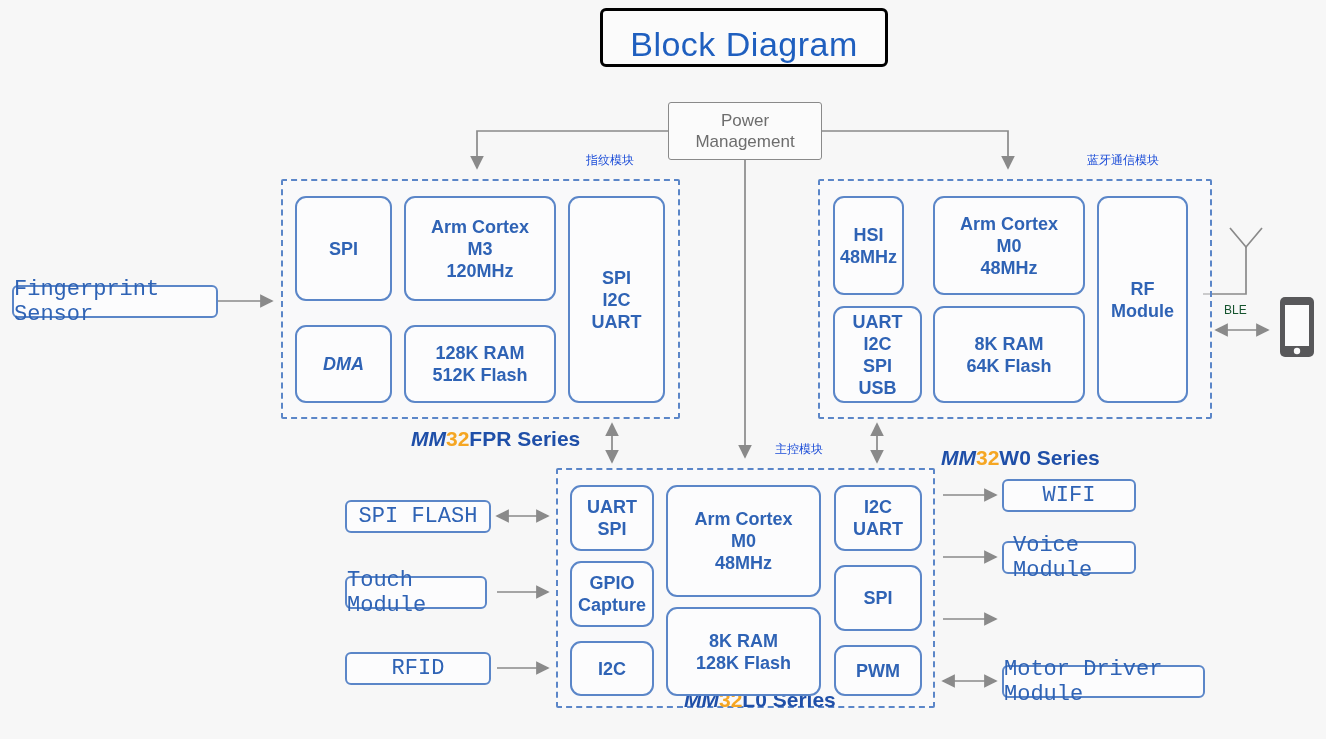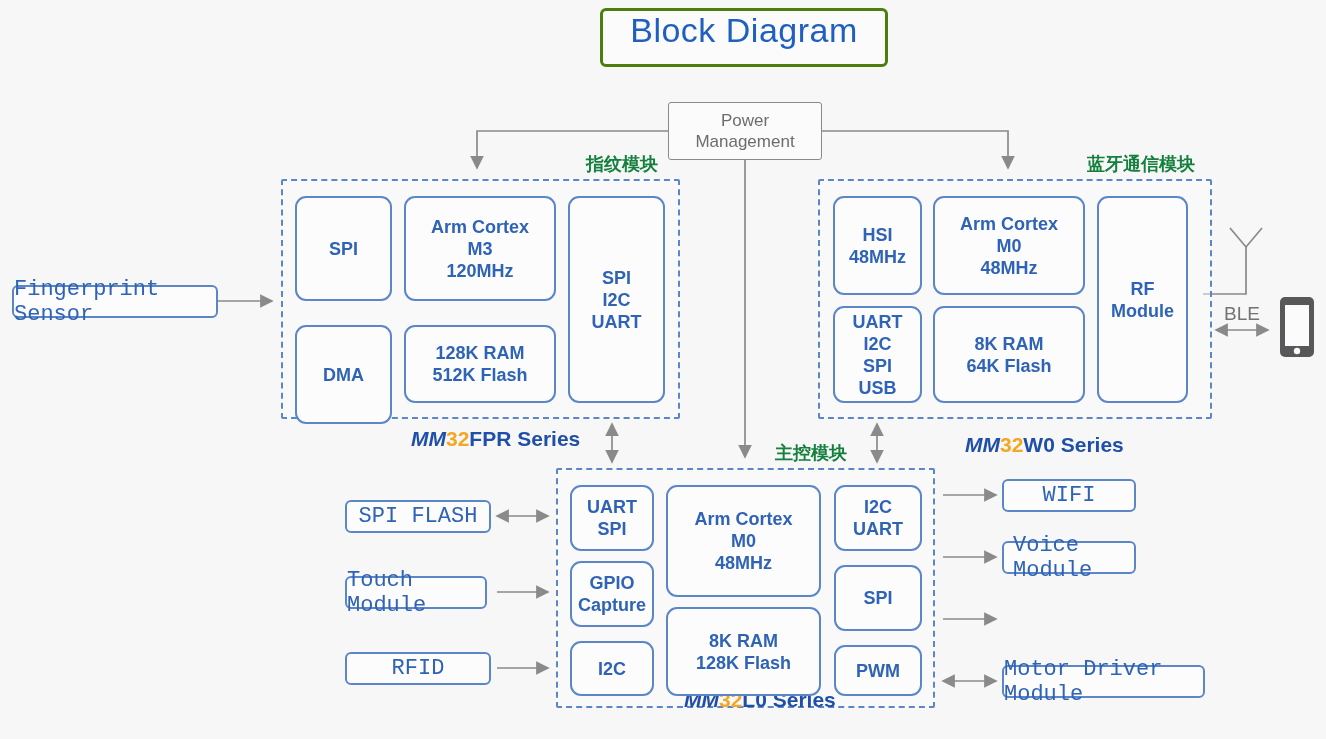--- a/index.html
+++ b/index.html
@@ -15,24 +15,24 @@
     width: 1326px;
     height: 739px;
     background: #f7f7f7;
     overflow: hidden;
   }
   .abs { position: absolute; box-sizing: border-box; }
 
   
   #title-box {
     left: 600px; top: 8px; width: 288px; height: 59px;
-    border: 3px solid #4d7c0f;
+    border: 3px solid #000000;
     border-radius: 6px;
     background: #fbfbfb;
-    display: flex; align-items: flex-start; justify-content: center;
+    display: flex; align-items: flex-end; justify-content: center;
   }
   #title-box .title-text {
     color: #1f5fbf;
     font-size: 34px;
     letter-spacing: 0.5px;
   }
 
   
   #power-box {
     left: 668px; top: 102px; width: 154px; height: 58px;
@@ -76,33 +76,33 @@
     background: #fcfcfd;
     color: #2f63b5;
     display: flex; align-items: center; justify-content: center;
     font-size: 22px;
     height: 33px;
     font-family: Liberation Mono, monospace;
   }
 
   
   .cn-label {
-    color: #15803d; font-size: 18px; font-weight: bold;
+    color: #1d4ed8; font-size: 12px; font-weight: normal;
     white-space: nowrap;
   }
   .series-label {
     font-size: 21px; font-weight: bold; white-space: nowrap;
     color: #1f4fa8;
   }
   .series-label .mm { font-style: italic; color: #1f4fa8; }
   .series-label .n32 { color: #f5a623; }
   .series-label .rest { color: #1f4fa8; }
 
   #ble-label {
-    color: #737373; font-size: 19px; white-space: nowrap;
+    color: #14532d; font-size: 12px; white-space: nowrap;
   }
 
   svg.overlay {
     position: absolute; left: 0; top: 0;
     width: 1326px; height: 739px;
     pointer-events: none;
   }
 </style>
 </head>
 <body>
@@ -175,31 +175,31 @@
     <span class="mm">MM</span><span class="n32">32</span><span class="rest">FPR Series</span>
   </div>
 
   <div class="abs blk" style="left:295px; top:196px; width:97px; height:105px;">SPI</div>
   <div class="abs blk" style="left:404px; top:196px; width:152px; height:105px;">Arm Cortex
 M3
 120MHz</div>
   <div class="abs blk" style="left:568px; top:196px; width:97px; height:207px;">SPI
 I2C
 UART</div>
-  <div class="abs blk" style="left:295px; top:325px; width:97px; height:99px;">DMA</div>
+  <div class="abs blk" style="left:295px; top:325px; width:97px; height:78px;font-style:italic;">DMA</div>
   <div class="abs blk" style="left:404px; top:325px; width:152px; height:78px;">128K RAM
 512K Flash</div>
 
   <div id="module-w0" class="abs module"></div>
   <div class="abs cn-label" style="left:1087px; top:152px;">蓝牙通信模块</div>
-  <div class="abs series-label" style="left:941px; top:433px;margin-left:24px;">
+  <div class="abs series-label" style="left:941px; top:446px;">
     <span class="mm">MM</span><span class="n32">32</span><span class="rest">W0 Series</span>
   </div>
 
-  <div class="abs blk" style="left:833px; top:196px; width:89px; height:99px;">HSI
+  <div class="abs blk" style="left:833px; top:196px; width:71px; height:99px;">HSI
 48MHz</div>
   <div class="abs blk" style="left:933px; top:196px; width:152px; height:99px;">Arm Cortex
 M0
 48MHz</div>
   <div class="abs blk" style="left:1097px; top:196px; width:91px; height:207px;">RF
 Module</div>
   <div class="abs blk" style="left:833px; top:306px; width:89px; height:97px;">UART
 I2C
 SPI
 USB</div>

